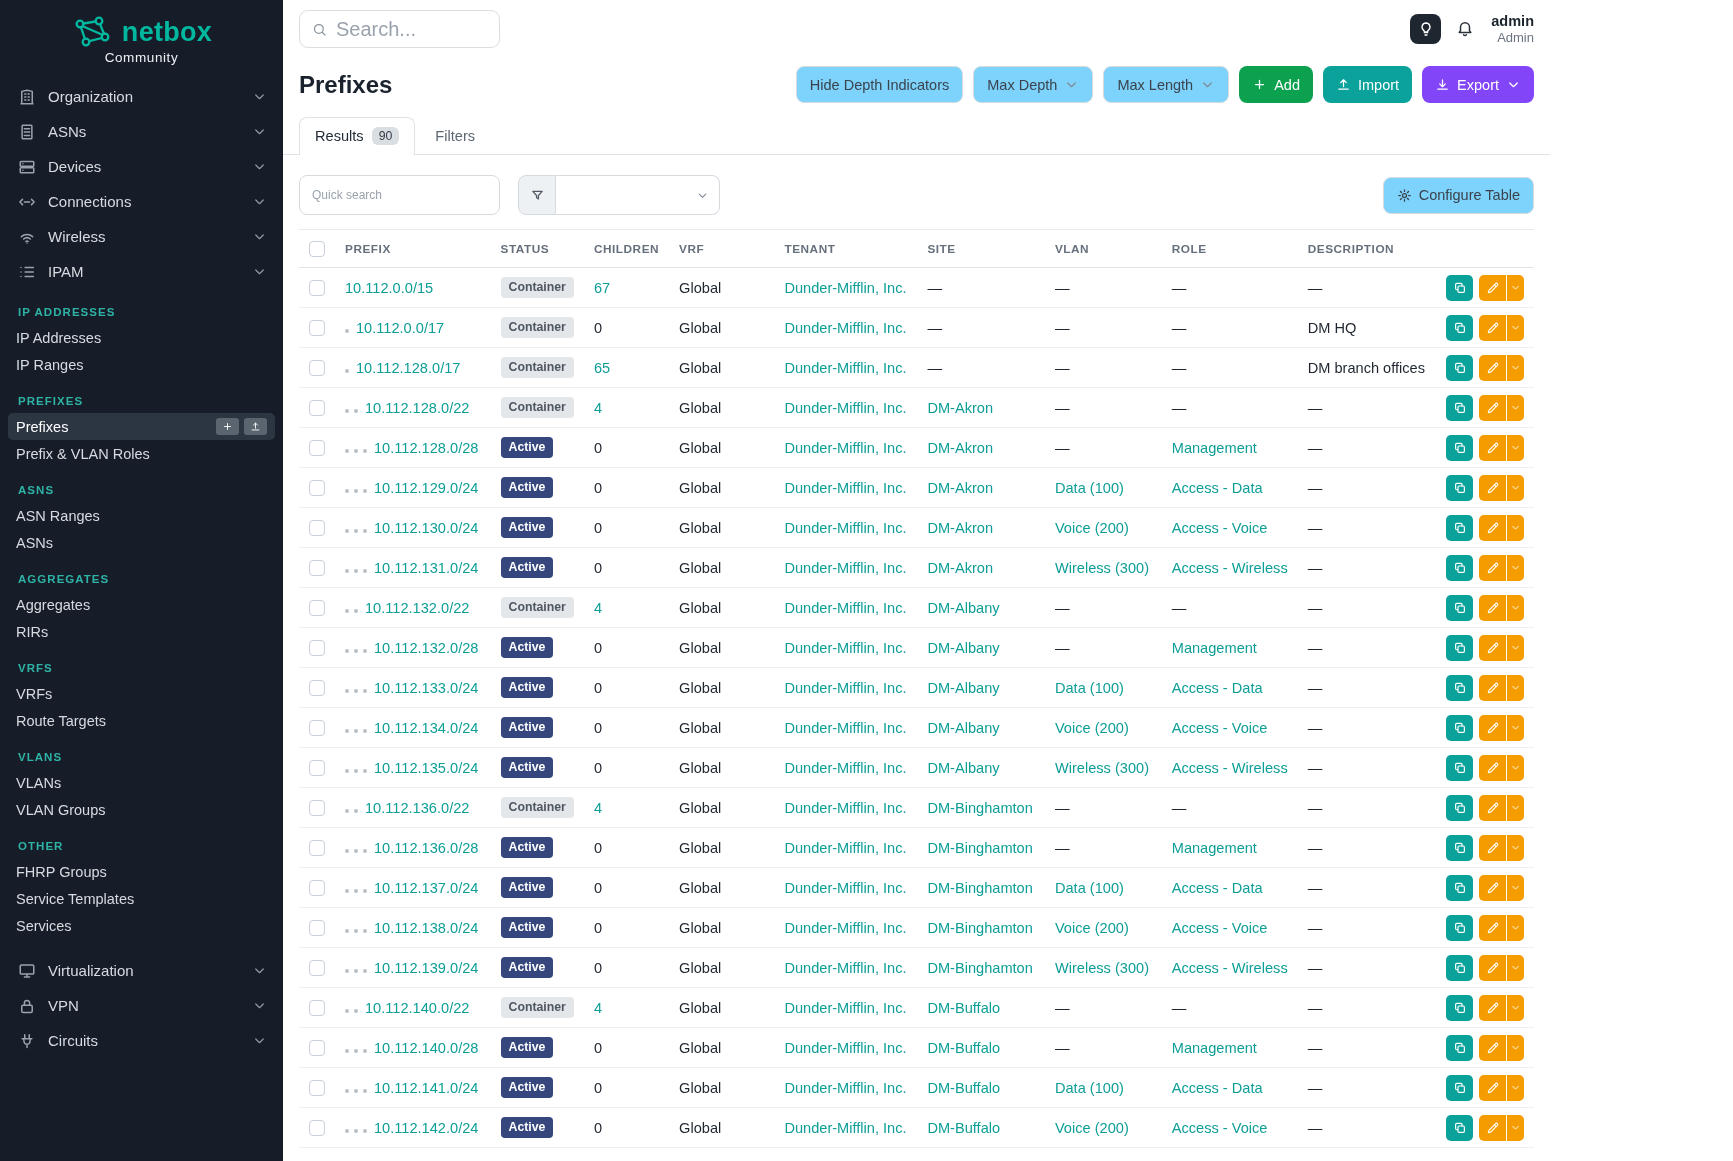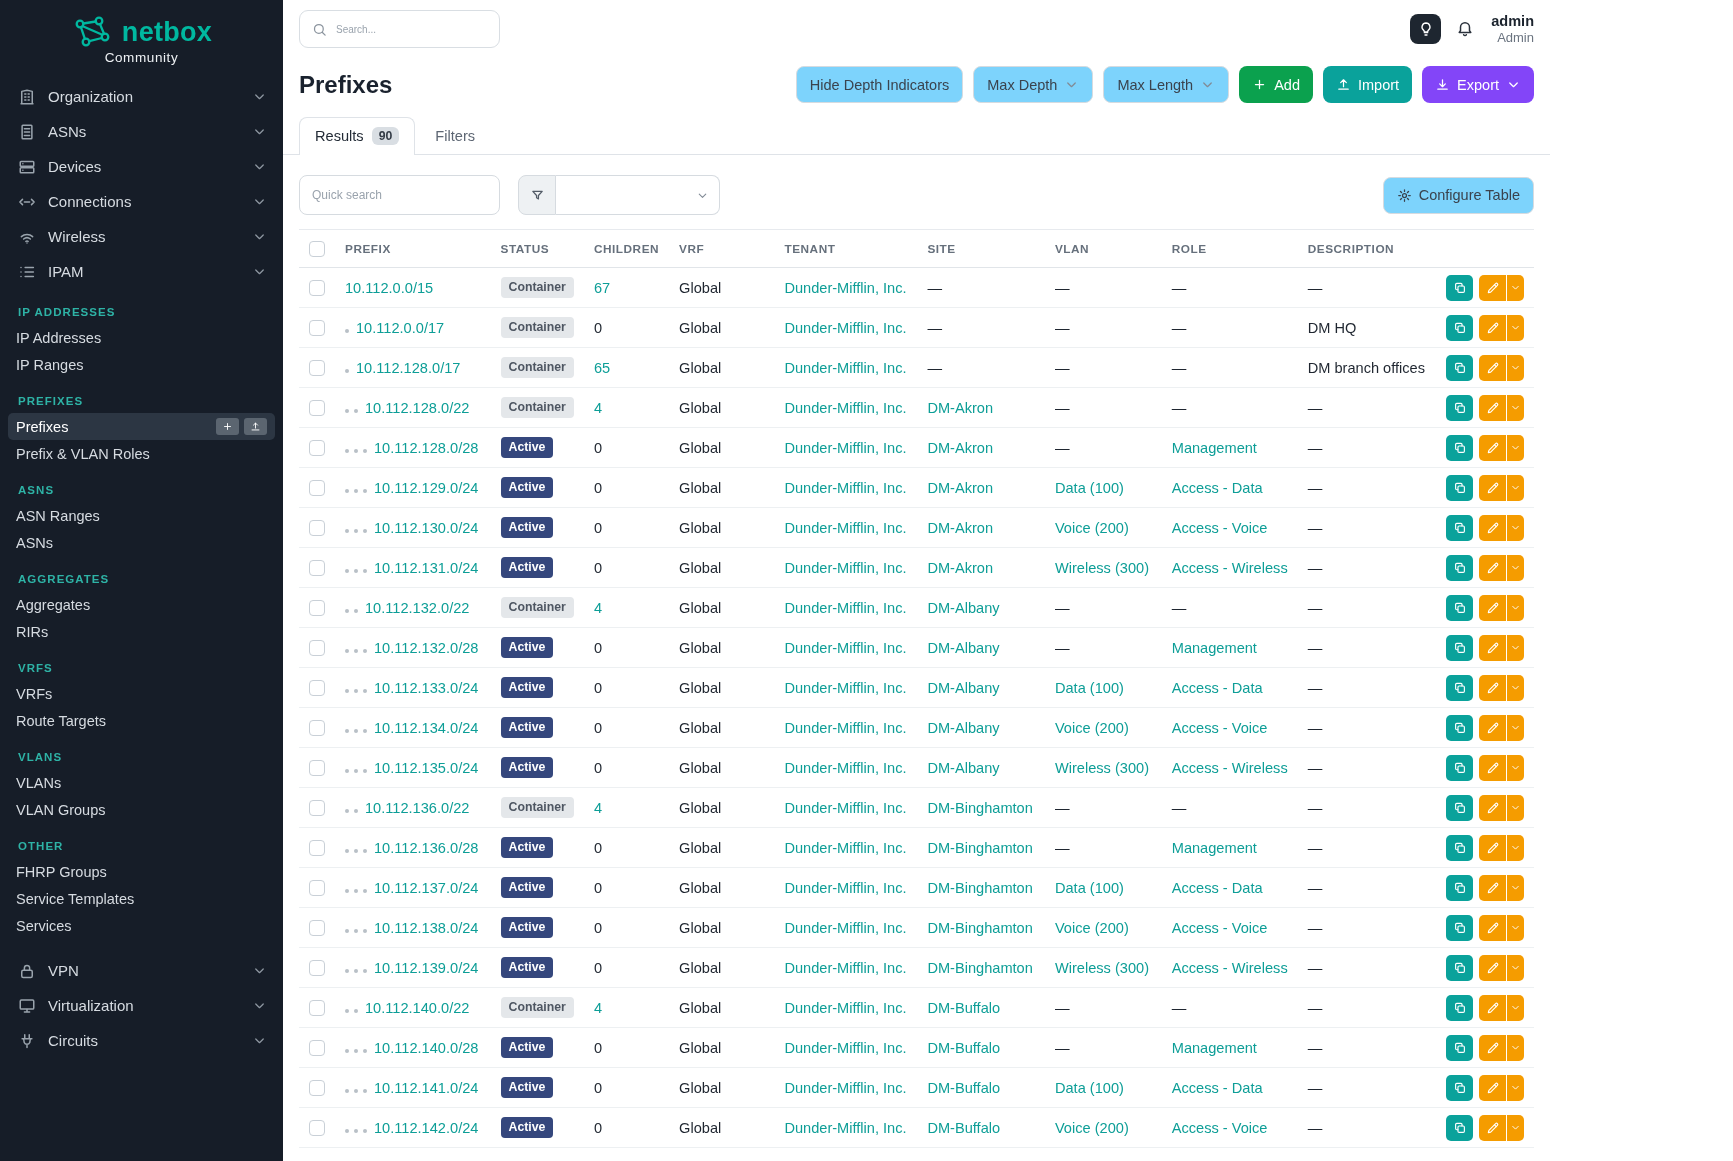--- a/index.html
+++ b/index.html
@@ -32,21 +32,21 @@
   .sub-act { width:23px; height:17px; border-radius:3px; background:#5b6570; color:#fff; display:inline-flex; align-items:center; justify-content:center; }
   .sub-act .ico { width:11px; height:11px; }
   .nav-spacer { height:14px; }
 
   
   .main { width:1267px; display:flex; flex-direction:column; }
 
   .topbar { height:58px; display:flex; align-items:center; justify-content:space-between; padding:0 16px; }
   .search-box { width:201px; height:38px; border:1px solid #d9dee3; border-radius:9px; display:flex; align-items:center; gap:9px; padding:0 12px; background:#fff; }
   .search-box .ico { width:15px; height:15px; color:#8b949e; }
-  .search-box input { border:0; outline:0; flex:1; font-size:10px; color:#333; min-width:0; background:transparent; }
+  .search-box input { border:0; outline:0; flex:1; font-size:20px; color:#333; min-width:0; background:transparent; }
   .search-box input::placeholder { color:#9aa3ad; }
   .topbar-right { display:flex; align-items:center; gap:15px; }
   .theme-btn { width:31px; height:30px; border-radius:8px; background:#1e2630; color:#fff; display:flex; align-items:center; justify-content:center; }
   .theme-btn .ico { width:16px; height:16px; }
   .bell-btn { width:20px; height:20px; color:#2b323c; display:inline-flex; }
   .user-block { text-align:right; line-height:1.25; cursor:pointer; }
   .user-name { font-weight:700; font-size:14.5px; color:#1c242e; }
   .user-role { font-size:13px; color:#6b7480; }
 
   .page-head { display:flex; align-items:center; justify-content:space-between; padding:8px 16px 14px; }
@@ -57,21 +57,21 @@
   .btn-outline { border:1px solid #d6dbe0; background:#7dd3fc; color:#3a434e; }
   .btn-green  { background:#0ba14e; color:#fff; }
   .btn-teal   { background:#0aa29b; color:#fff; }
   .btn-purple { background:#8345f8; color:#fff; }
   .caret-gray { color:#828b96; }
 
   .tabs { display:flex; gap:4px; padding:0 16px; border-bottom:1px solid #dfe3e8; }
   .tab { position:relative; padding:9px 15px 10px; border:1px solid transparent; border-bottom:none; border-radius:8px 8px 0 0; margin-bottom:-1px; color:#5d6673; font-size:14.6px; display:flex; align-items:center; gap:8px; cursor:pointer; }
   .tab.active { border-color:#dfe3e8; background:#fff; color:#232b36; }
   .tab.active::after { content:""; position:absolute; left:0; right:0; bottom:-1px; height:1px; background:#fff; }
-  .count-badge { background:#d9dee3; color:#333b46; font-size:12.3px; font-weight:700; padding:2px 7px; border-radius:6px; }
+  .count-badge { background:#d9dee3; color:#333b46; font-size:12.3px; font-weight:400; padding:2px 7px; border-radius:6px; }
 
   .table-controls { display:flex; justify-content:space-between; align-items:center; padding:20px 16px 14px; }
   .tc-left { display:flex; gap:18px; align-items:center; }
   .qs-input { width:201px; height:40px; border:1px solid #d6dbe0; border-radius:8px; padding:0 12px; font-size:12px; color:#333; outline:none; }
   .qs-input::placeholder { color:#9aa3ad; }
   .filter-group { display:flex; }
   .filter-btn { width:38px; height:40px; background:#eef1f3; border:1px solid #d6dbe0; border-radius:8px 0 0 8px; color:#525b66; display:flex; align-items:center; justify-content:center; }
   .filter-btn .ico { width:15px; height:15px; }
   .filter-select { width:164px; height:40px; border:1px solid #d6dbe0; border-left:none; border-radius:0 8px 8px 0; background:#fff; display:flex; align-items:center; justify-content:flex-end; padding:0 10px; color:#737c87; cursor:pointer; }
   .filter-select .ico { width:13px; height:13px; }
@@ -269,39 +269,39 @@
         <div class="sub-link">
           <span>Service Templates</span>
         </div>
         <div class="sub-link">
           <span>Services</span>
         </div>
         <div class="nav-spacer"></div>
         <div class="nav-item">
           <span class="ico nico">
             <svg xmlns="http://www.w3.org/2000/svg" viewBox="0 0 24 24" fill="none" stroke="currentColor" stroke-width="2" stroke-linecap="round" stroke-linejoin="round">
+              <rect x="3" y="4" width="18" height="12" rx="1.5"></rect>
+              <path d="M8.5 20h7M12 16.5V20"></path>
+            </svg>
+          </span>
+          <span class="nav-label">Virtualization</span>
+          <span class="ico chev">
+            <svg xmlns="http://www.w3.org/2000/svg" viewBox="0 0 24 24" fill="none" stroke="currentColor" stroke-width="2" stroke-linecap="round" stroke-linejoin="round">
+              <path d="M6 9.5l6 6 6-6"></path>
+            </svg>
+          </span>
+        </div>
+        <div class="nav-item">
+          <span class="ico nico">
+            <svg xmlns="http://www.w3.org/2000/svg" viewBox="0 0 24 24" fill="none" stroke="currentColor" stroke-width="2" stroke-linecap="round" stroke-linejoin="round">
               <rect x="5" y="11" width="14" height="9.5" rx="2"></rect>
               <path d="M8.5 11V8a3.5 3.5 0 0 1 7 0v3"></path>
             </svg>
           </span>
           <span class="nav-label">VPN</span>
-          <span class="ico chev">
-            <svg xmlns="http://www.w3.org/2000/svg" viewBox="0 0 24 24" fill="none" stroke="currentColor" stroke-width="2" stroke-linecap="round" stroke-linejoin="round">
-              <path d="M6 9.5l6 6 6-6"></path>
-            </svg>
-          </span>
-        </div>
-        <div class="nav-item">
-          <span class="ico nico">
-            <svg xmlns="http://www.w3.org/2000/svg" viewBox="0 0 24 24" fill="none" stroke="currentColor" stroke-width="2" stroke-linecap="round" stroke-linejoin="round">
-              <rect x="3" y="4" width="18" height="12" rx="1.5"></rect>
-              <path d="M8.5 20h7M12 16.5V20"></path>
-            </svg>
-          </span>
-          <span class="nav-label">Virtualization</span>
           <span class="ico chev">
             <svg xmlns="http://www.w3.org/2000/svg" viewBox="0 0 24 24" fill="none" stroke="currentColor" stroke-width="2" stroke-linecap="round" stroke-linejoin="round">
               <path d="M6 9.5l6 6 6-6"></path>
             </svg>
           </span>
         </div>
         <div class="nav-item">
           <span class="ico nico">
             <svg xmlns="http://www.w3.org/2000/svg" viewBox="0 0 24 24" fill="none" stroke="currentColor" stroke-width="2" stroke-linecap="round" stroke-linejoin="round">
               <path d="M9 3.5V9M15 3.5V9M5.5 9h13M7.5 9l.8 5a4 4 0 0 0 7.4 0l.8-5M12 18v2.5"></path>

